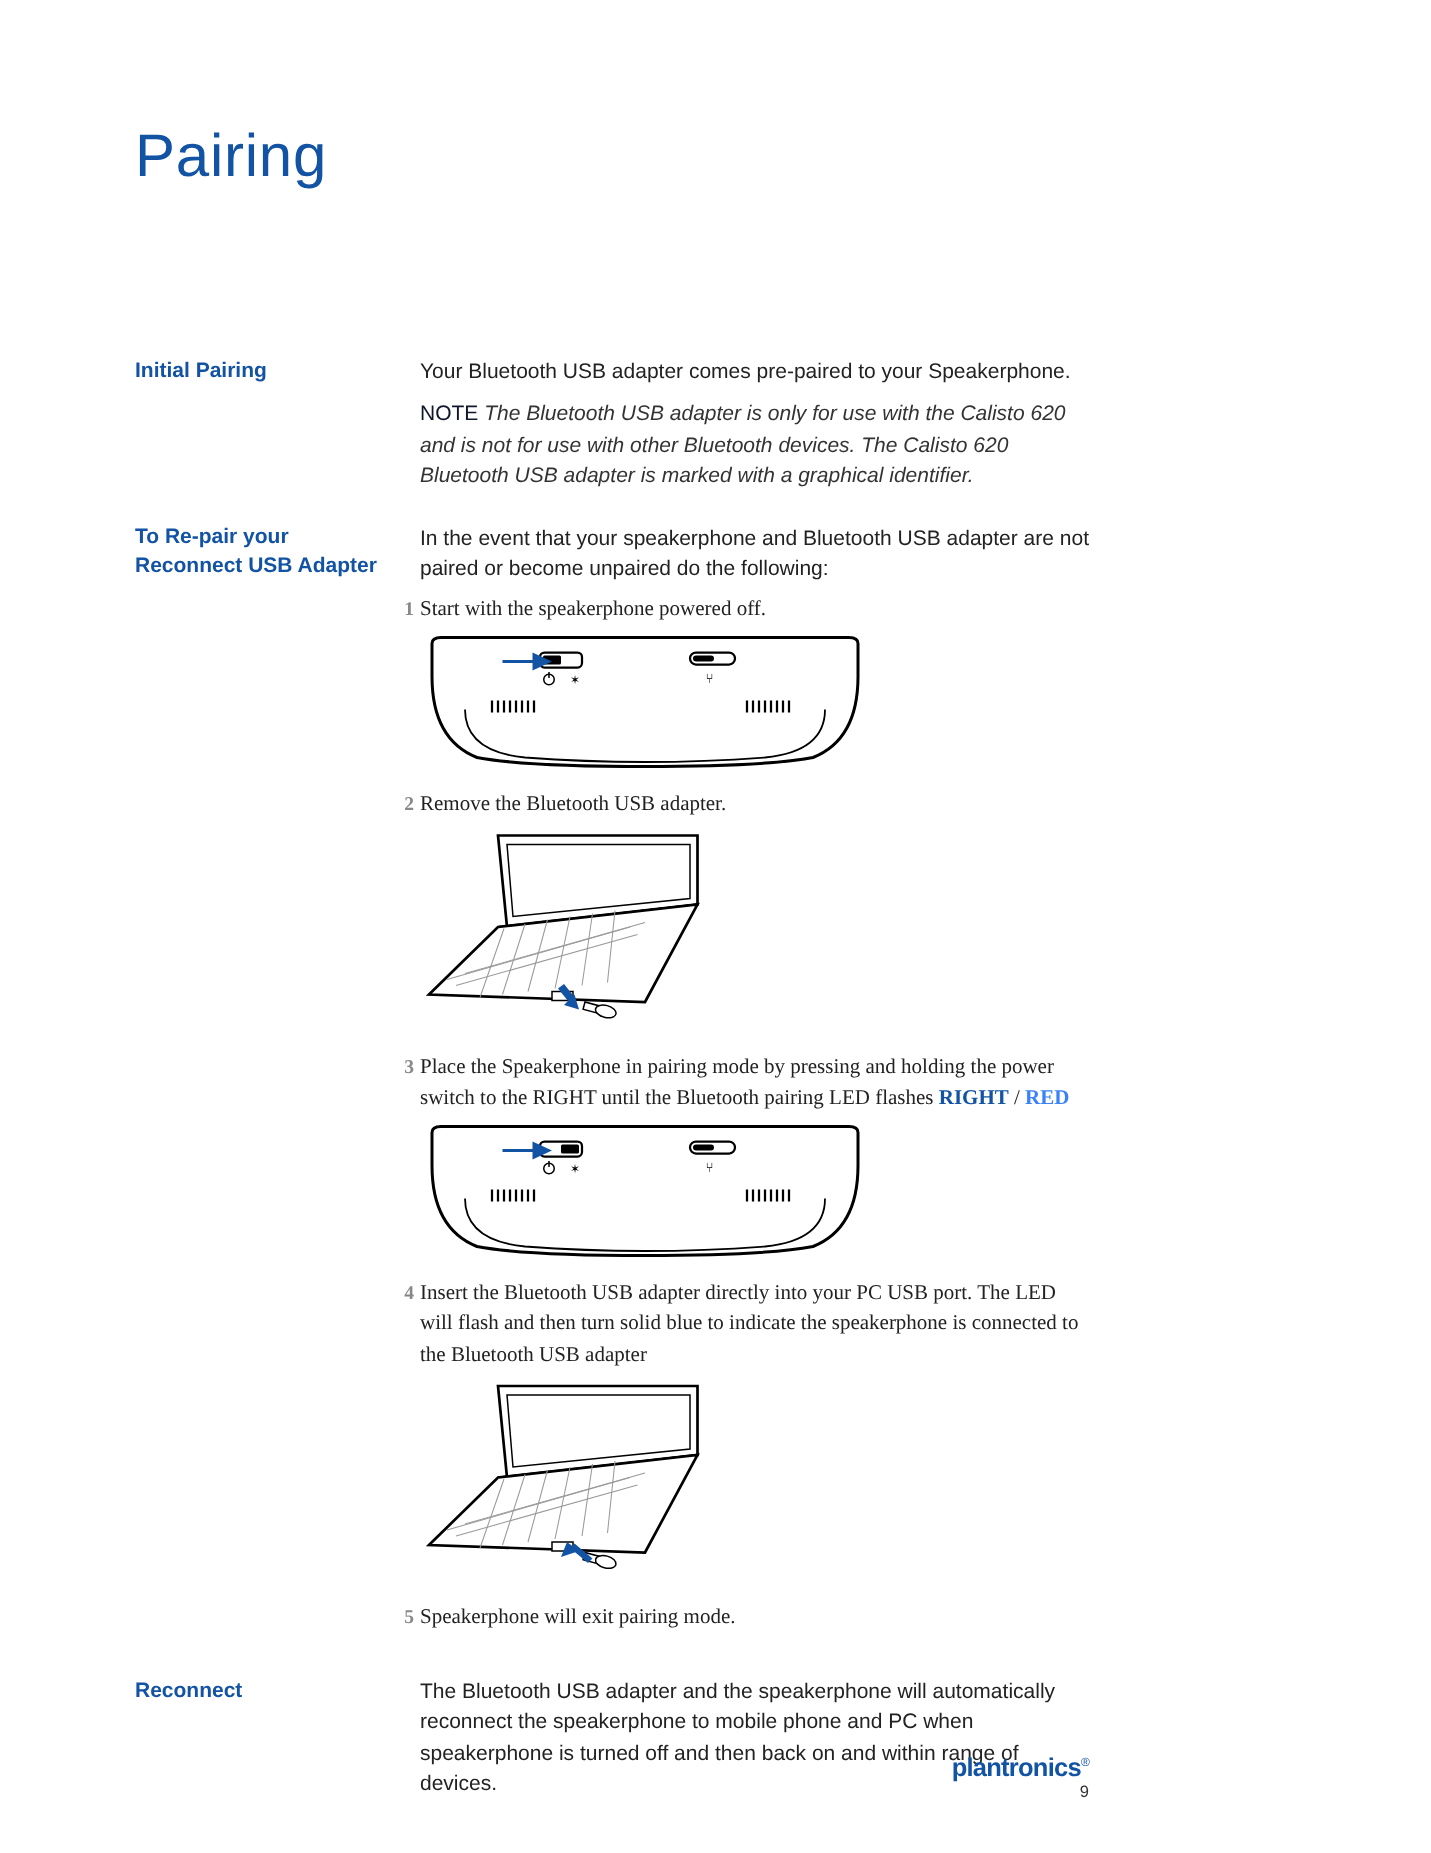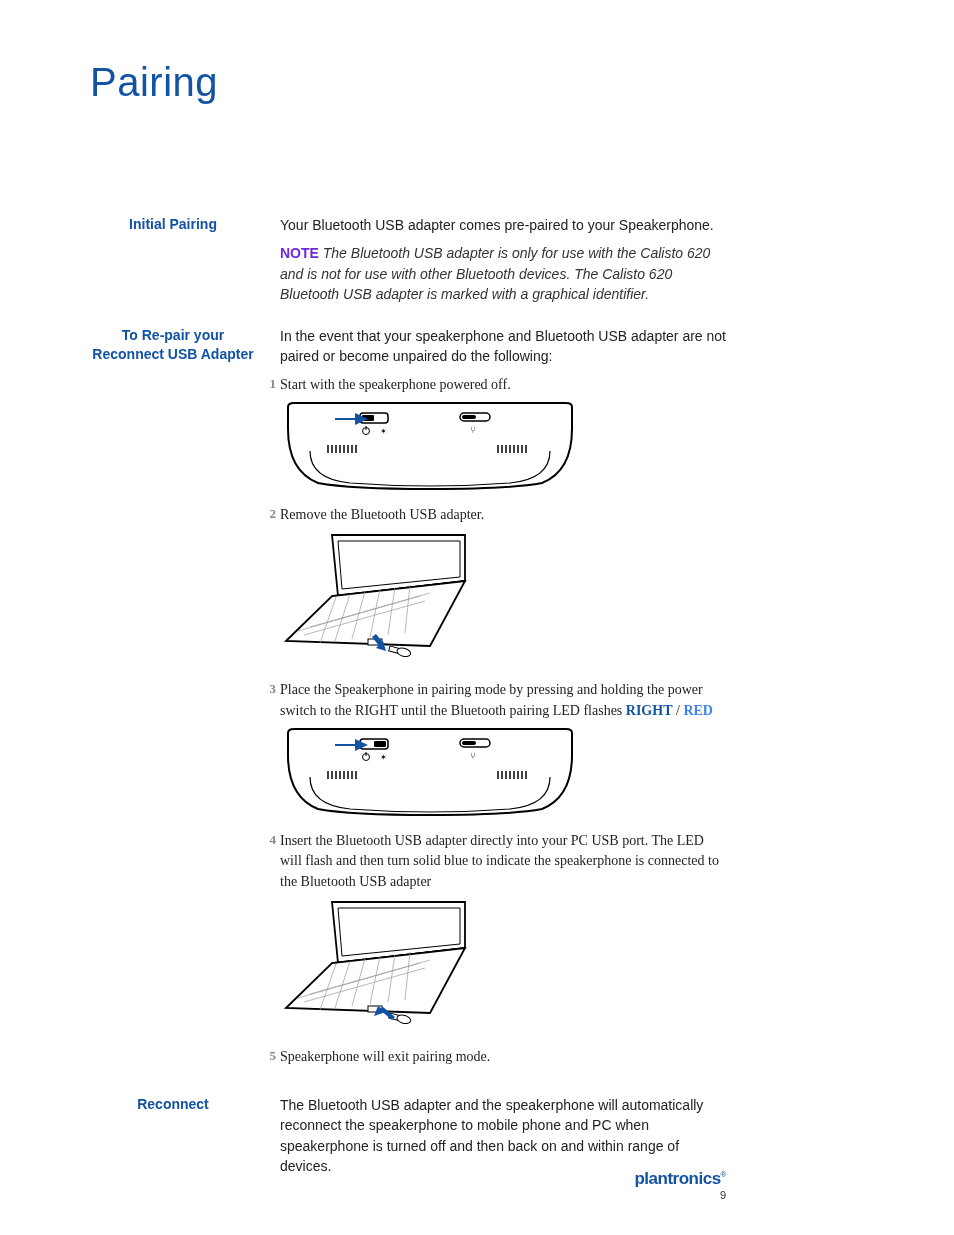--- a/index.html
+++ b/index.html
@@ -1,23 +1,23 @@
 <!DOCTYPE html>
 <html><head>
 <meta charset="utf-8">
 <style>
   * { box-sizing: border-box; margin: 0; padding: 0; }
   html, body { width: 954px; height: 1235px; background: #fff; font-family: "Segoe UI", Arial, sans-serif; color: #222; }
-  .page { position: relative; width: 816px; height: 1235px; padding: 60px 90px 40px 90px; }
+  .page { position: relative; width: 816px; height: 1235px; padding: 82px 90px 40px 90px; }
   h1.title { font-size: 40px; font-weight: 400; color: #1253a4; letter-spacing: 0.5px; margin-bottom: 110px; }
   .section { display: flex; margin-bottom: 14px; }
-  .side-label { width: 190px; flex-shrink: 0; text-align: center; padding-right: 24px; font-weight: 700; color: #1253a4; font-size: 14px; line-height: 1.35; }
+  .side-label { width: 190px; flex-shrink: 0; text-align: left; padding-right: 24px; font-weight: 700; color: #1253a4; font-size: 14px; line-height: 1.35; }
   .body { flex: 1; font-size: 14px; line-height: 1.45; color: #222; }
   .body p { margin-bottom: 8px; }
-  .note-label { font-weight: 700; color: #6d28d9; }
+  .note-label { font-weight: 400; color: #0f172a; }
   .note-text { font-style: italic; color: #333; }
   ol.steps { list-style: none; counter-reset: step; margin-top: 6px; }
   ol.steps > li { position: relative; padding-left: 0; margin-left: -18px; padding-left: 18px; margin-bottom: 14px; font-family: Liberation Serif, serif; }
   ol.steps > li::before { counter-increment: step; content: counter(step); position: absolute; left: 0; top: 0; width: 14px; text-align: right; color: #888; font-weight: 600; font-size: 13px; }
   .step-text { font-size: 14px; color: #222; }
   .figure { margin-top: 6px; margin-bottom: 6px; }
   .figure svg { display: block; }
   .blue-word { color: #1253a4; font-weight: 700; }
   .red-word { color: #3b82f6; font-weight: 700; }
   .footer { position: absolute; left: 90px; right: 90px; bottom: 34px; display: flex; justify-content: space-between; align-items: flex-end; flex-direction: column; }

